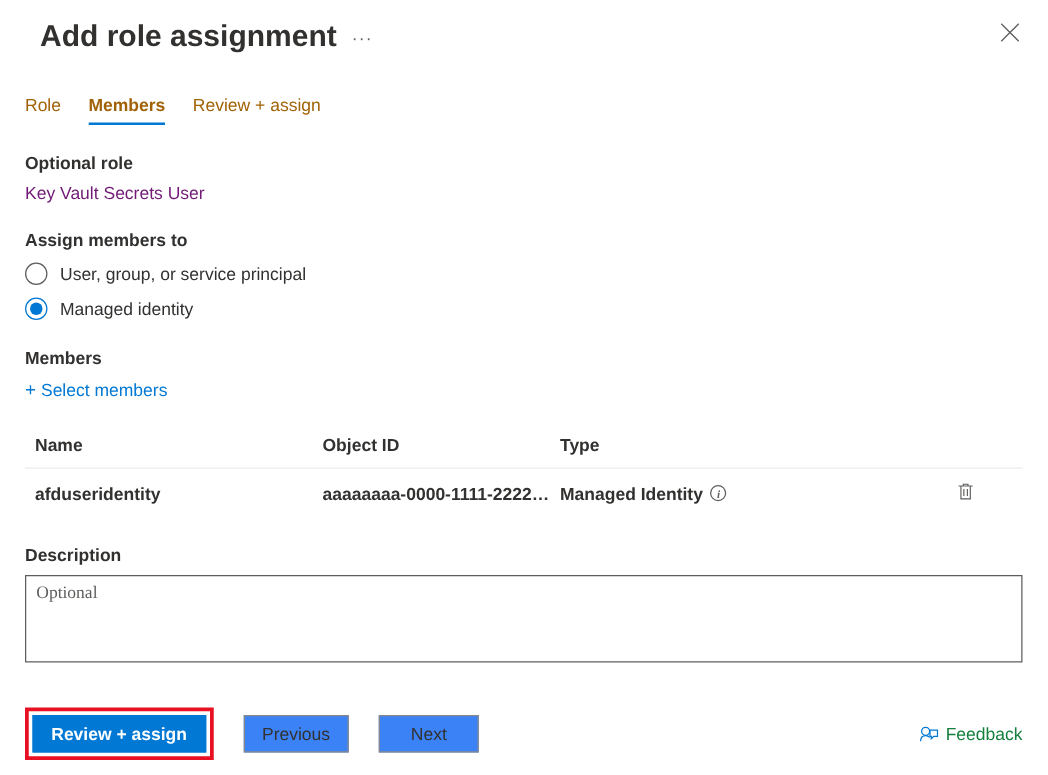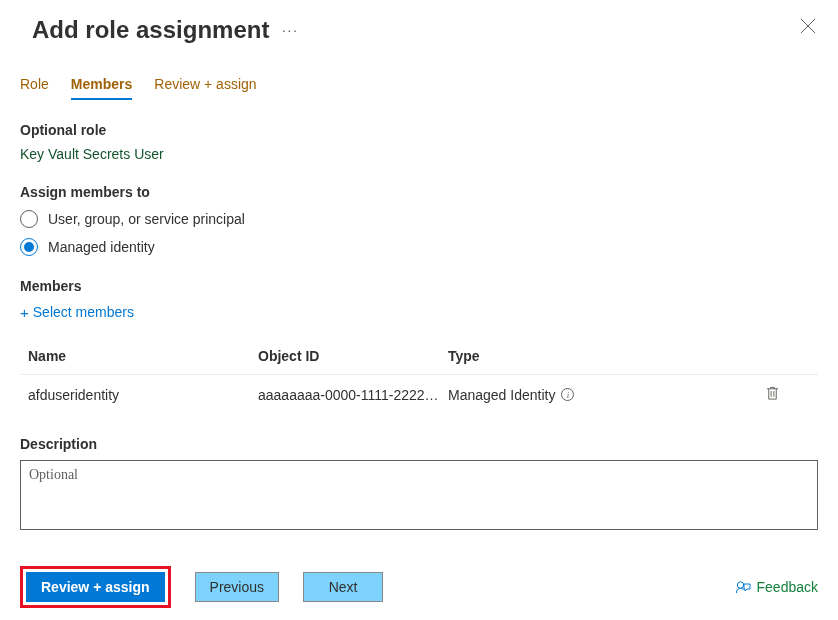--- a/index.html
+++ b/index.html
@@ -20,34 +20,34 @@
   .more { color: #605e5c; letter-spacing: 1px; cursor: pointer; font-size: 14px; }
   .close { position: absolute; top: 18px; right: 22px; cursor: pointer; color: #605e5c; }
   .close svg { width: 16px; height: 16px; }
 
   .tabs { display: flex; gap: 22px; padding: 24px 20px 0 20px; border-bottom: none; }
   .tab { color: #a16207; cursor: pointer; padding-bottom: 6px; font-size: 14px; }
   .tab.active { font-weight: 600; border-bottom: 2px solid #0078d4; }
 
   .section { padding: 0 20px; }
   .lbl { font-weight: 600; margin-top: 22px; font-size: 14px; }
-  .val { margin-top: 8px; font-size: 14px; color: #14532d; }
+  .val { margin-top: 8px; font-size: 14px; color: #701a75; }
 
   .radio-row { display: flex; align-items: center; margin-top: 10px; gap: 10px; cursor: pointer; }
   .radio { width: 18px; height: 18px; border: 1px solid #605e5c; border-radius: 50%; display:flex; align-items:center; justify-content:center; flex-shrink:0;}
   .radio.checked { border-color: #0078d4; }
   .radio.checked::after { content:""; width: 10px; height:10px; background:#0078d4; border-radius:50%; }
 
   .select-members { color:#0078d4; margin-top: 10px; cursor:pointer; display:flex; align-items:center; gap:4px; font-size:14px; }
   .plus { font-size: 15px; line-height:1; }
 
   .table { margin-top: 18px; }
   .thead, .trow { display:grid; grid-template-columns: 230px 190px 200px 1fr; align-items:center; padding: 10px 8px; }
   .thead { font-weight:600; border-bottom:1px solid #edebe9; font-size:14px; }
-  .trow { font-size:14px; }
+  .trow { font-size:14px;font-weight:bold; }
   .trow .objid { white-space:nowrap; overflow:hidden; text-overflow:ellipsis; padding-right:6px; }
   .type-cell { display:flex; align-items:center; gap:6px; }
   .info-icon { width:13px; height:13px; border:1px solid #605e5c; border-radius:50%; display:inline-flex; align-items:center; justify-content:center; font-size:9px; color:#605e5c; cursor:pointer; font-style: italic; font-family: serif;}
   .trash { margin-left:auto; margin-right:30px; cursor:pointer; color:#605e5c; }
   .trash svg { width:15px; height:16px; }
 
   .desc-area {
     width: calc(100% - 40px);
     margin: 8px 20px 0 20px;
     height: 70px;
@@ -62,21 +62,21 @@
 
   .footer {
     position:absolute;
     bottom: 12px;
     left: 0; right: 0;
     padding: 0 20px;
     display:flex;
     align-items:center;
     gap: 24px;
   }
-  .btn { padding: 6px 14px; font-size:14px; cursor:pointer; border:1px solid #8a8886; background:#7dd3fc; min-width:80px; text-align:center;}
+  .btn { padding: 6px 14px; font-size:14px; cursor:pointer; border:1px solid #8a8886; background:#3b82f6; min-width:80px; text-align:center;}
   .btn.primary { background:#0078d4; color:#fff; border-color:#0078d4; font-weight:600; }
   .highlight-box { border:3px solid #e81123; padding:3px; display:inline-flex; }
   .feedback { margin-left:auto; color:#15803d; cursor:pointer; display:flex; align-items:center; gap:6px; font-size:14px; }
   .feedback svg { width:16px; height:16px; }
 </style>
 </head>
 <body>
 
 
 

